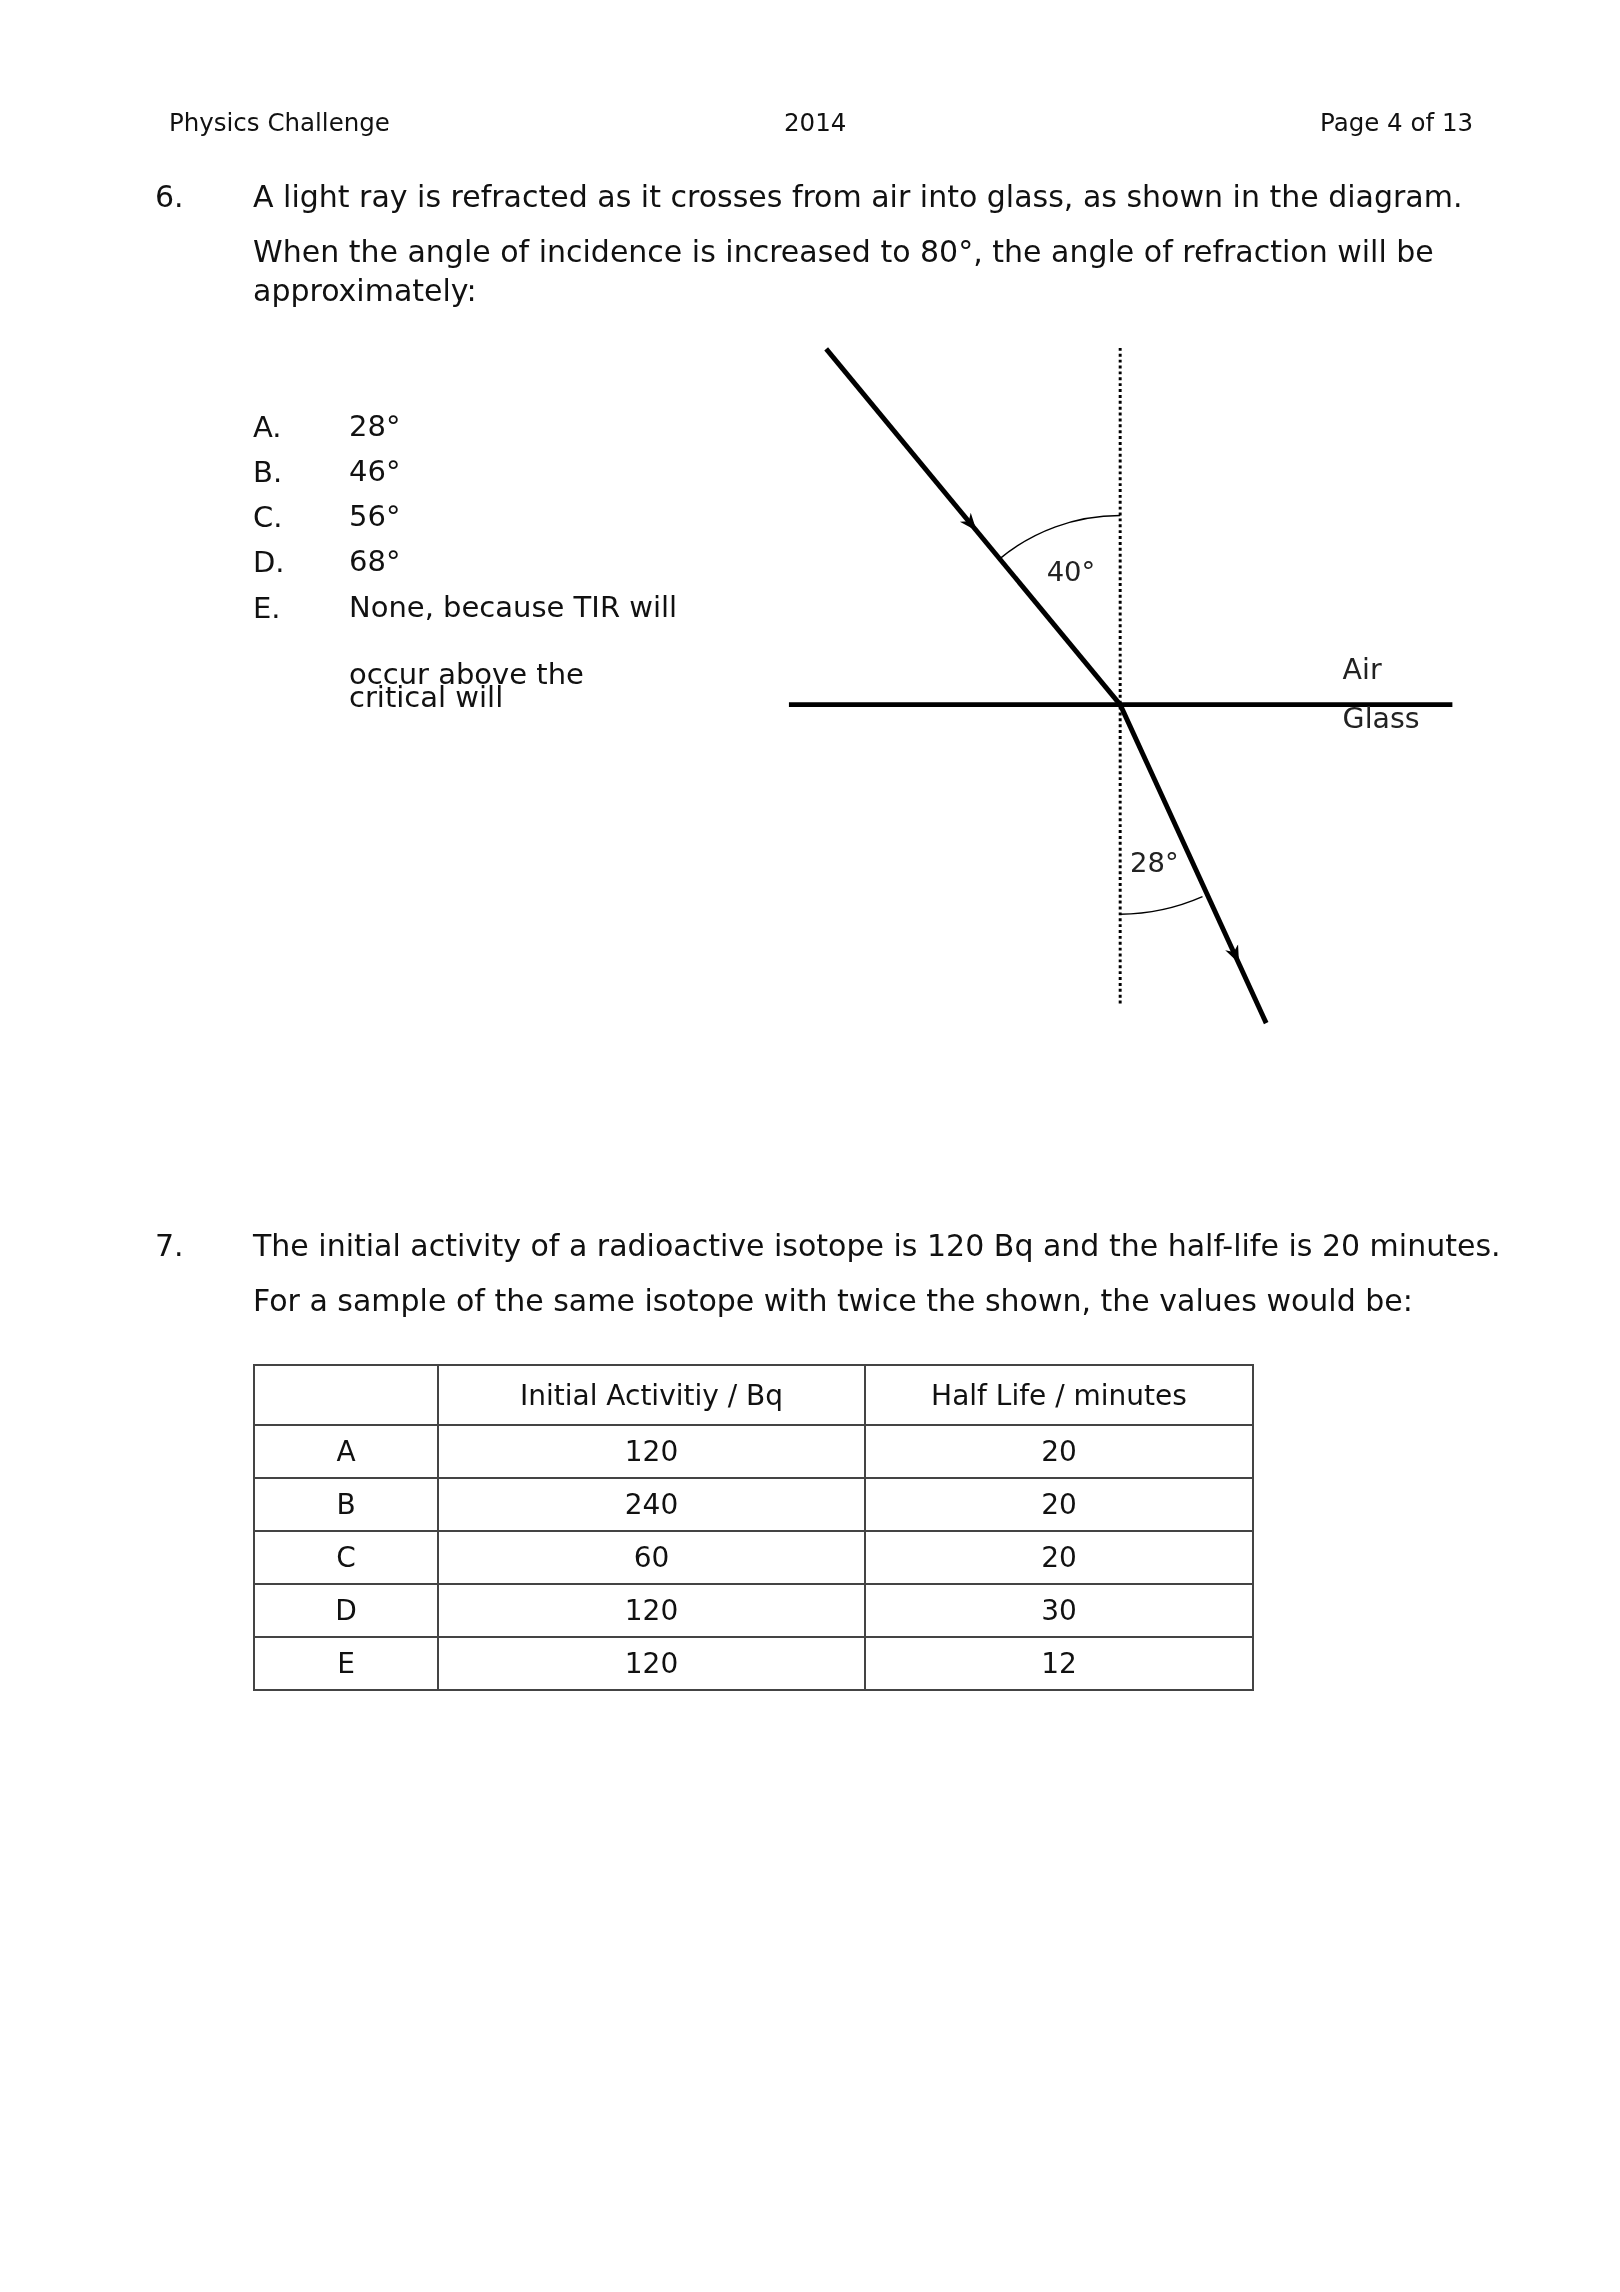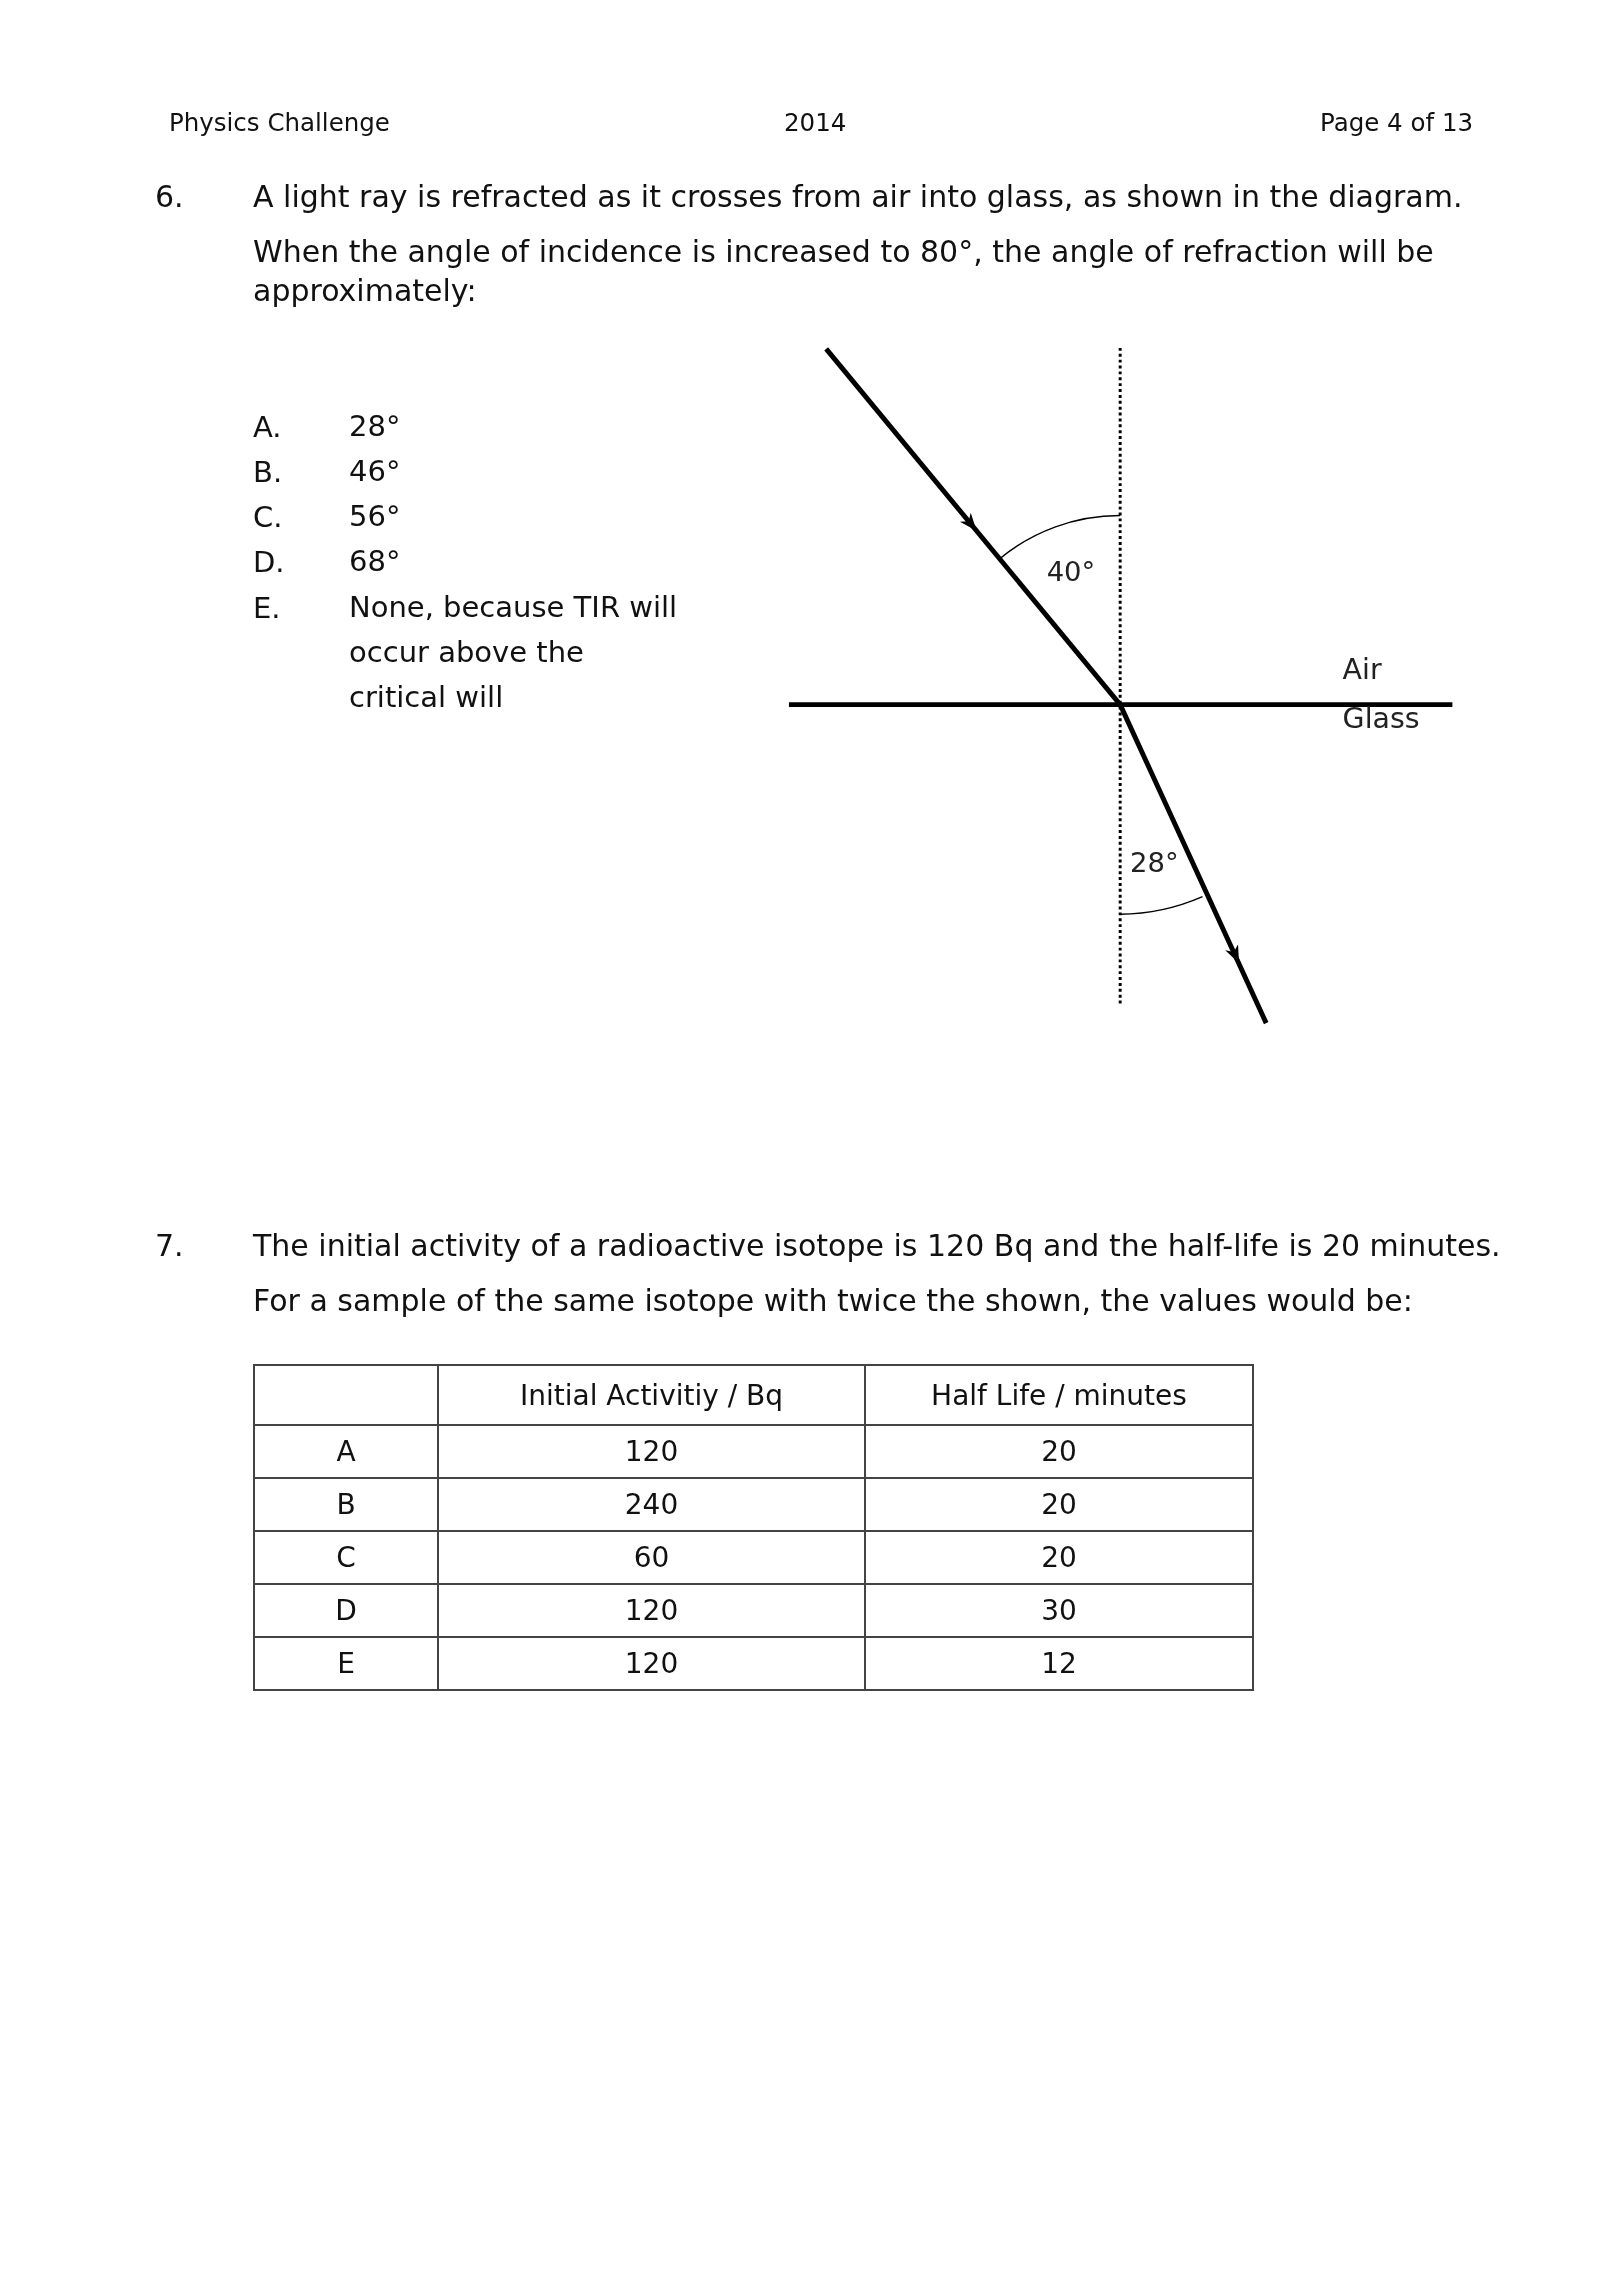--- a/index.html
+++ b/index.html
@@ -40,21 +40,21 @@
     <div class="abs opt-text" style="top:449px;">46°</div>
 
     <div class="abs opt-letter" style="top:500px;">C.</div>
     <div class="abs opt-text" style="top:494px;">56°</div>
 
     <div class="abs opt-letter" style="top:545px;">D.</div>
     <div class="abs opt-text" style="top:539px;">68°</div>
 
     <div class="abs opt-letter" style="top:591px;">E.</div>
     <div class="abs opt-text" style="top:585px;text-align:center;">None, because TIR will</div>
-    <div class="abs opt-text" style="top:630px;">occur above the</div>
+    <div class="abs opt-text" style="top:652px;">occur above the</div>
     <div class="abs opt-text" style="top:675px;">critical will</div>
   </div>
 
   <svg class="abs" style="left:0;top:0;" width="1620" height="1078" viewBox="0 0 1653 1100">
     <defs>
       <marker id="arrow" viewBox="0 0 20 20" refX="14" refY="10" markerWidth="18" markerHeight="18" orient="auto" markerUnits="userSpaceOnUse">
         <path d="M0,2 L20,10 L0,18 L6,10 Z" fill="#000"></path>
       </marker>
     </defs>
 

